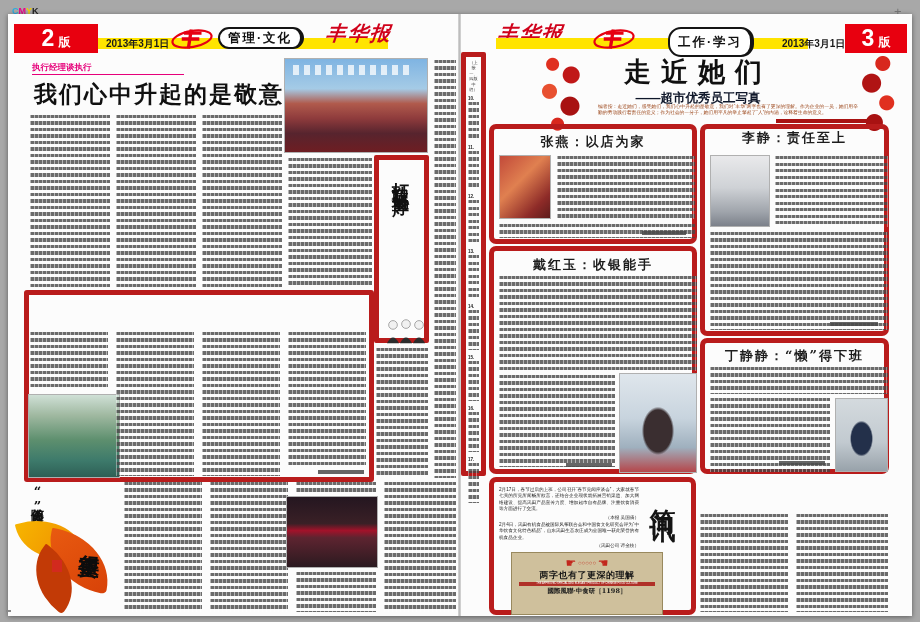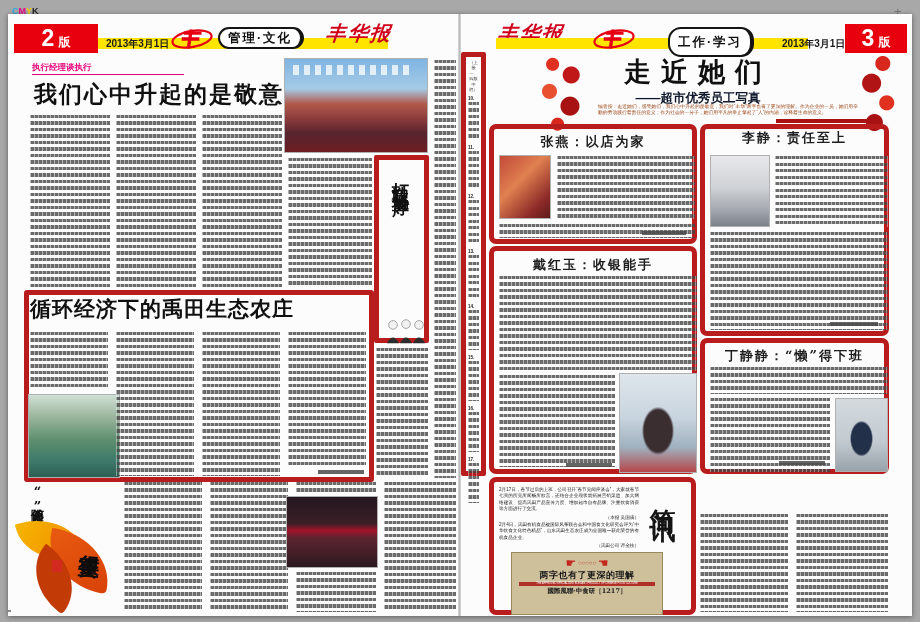--- a/index.html
+++ b/index.html
@@ -79,21 +79,20 @@
   <div class="abs photo" style="left:284px;top:58px;width:144px;height:95px;background:linear-gradient(180deg,#7fb4e2 0%,#a5cbe6 32%,#b05a4c 48%,#8e3b3c 64%,#57242e 80%,#6e1d22 100%);">
     <div class="abs" style="left:8px;top:6px;width:120px;height:10px;background-image:repeating-linear-gradient(to right,rgba(255,255,255,.75) 0 6px,transparent 6px 11px);"></div>
   </div>
 
   <div class="abs greek" style="left:30px;top:115px;width:80px;height:172px;"></div>
   <div class="abs greek" style="left:116px;top:115px;width:80px;height:172px;"></div>
   <div class="abs greek" style="left:202px;top:115px;width:80px;height:172px;"></div>
   <div class="abs greek" style="left:288px;top:158px;width:84px;height:128px;"></div>
 
   <div class="abs boxline" style="left:24px;top:290px;width:350px;height:192px;border-radius:3px;"></div>
-  <div class="abs hl" style="left:30px;top:295px;font-size:21px;letter-spacing:1px;">循环经济下的禹田生态农庄</div>
   <div class="abs greek" style="left:30px;top:332px;width:78px;height:58px;"></div>
   <div class="abs photo" style="left:28px;top:394px;width:92px;height:84px;background:linear-gradient(180deg,#cfe0d6 0%,#9fb8a0 25%,#5d8f6e 55%,#3d7a6b 80%,#2e5f55 100%);"></div>
   <div class="abs greek" style="left:116px;top:332px;width:78px;height:144px;"></div>
   <div class="abs greek" style="left:202px;top:332px;width:78px;height:144px;"></div>
   <div class="abs greek" style="left:288px;top:332px;width:78px;height:136px;"></div>
   <div class="abs bbar" style="left:318px;top:470px;width:46px;"></div>
 
   <div class="abs boxline" style="left:374px;top:155px;width:55px;height:188px;border-radius:2px;">
     <div class="vtext serif" style="position:absolute;left:50%;top:8px;transform:translateX(-50%);font-size:17px;font-weight:700;letter-spacing:4px;color:#111;height:150px;">打造职场尊严</div>
     <div style="position:absolute;left:6px;top:158px;">
@@ -239,21 +238,21 @@
       <div class="brief" style="height:27px;overflow:hidden;">2月17日，春节过后的上班，公司召开“春节见闻座谈会”，大家就春节七天的所见所闻畅所欲言，还结合企业现状就拓展营销渠道、加大网络建设、提高禹田产品宣传力度、增加超市自有品牌、注重饮食消费等方面进行了交流。</div>
       <div class="byline">（本报 吴国倩）</div>
       <div class="brief" style="height:20px;overflow:hidden;">2月4日，禹田有机食品被国际风筝联合会和中国食文化研究会评为“中华饮食文化特色精品”，山东禹田生态农庄成为全国唯一获此荣誉的有机食品企业。</div>
       <div class="byline">（禹田公司 谭金枝）</div>
     </div>
     <div class="vtext serif" style="position:absolute;left:152px;top:6px;font-size:26px;font-weight:800;letter-spacing:8px;color:#141414;height:78px;">简讯</div>
     <div class="plq" style="position:absolute;left:17px;top:70px;width:152px;height:63px;">
       <div class="emb"><span class="hands">☛</span><span class="rings"> ○○○○○ </span><span class="hands">☚</span></div>
       <div class="t1 serif">两字也有了更深的理解</div>
       <div class="t2">THE APPROVED SPECIALIZED ELEGANT PRODUCT OF CHINESE FOOD CULTURE</div>
-      <div class="t3 serif">國際風聯·中食研［1217］</div>
+      <div class="t3 serif">國際風聯·中食研［1198］</div>
     </div>
   </div>
 
   <div class="abs greek" style="left:700px;top:514px;width:88px;height:98px;"></div>
   <div class="abs greek" style="left:796px;top:514px;width:92px;height:98px;"></div>
 
   <div class="abs" style="left:6px;top:610px;width:5px;height:2px;background:#8a8a8a;"></div>
 </div>
 
 </body></html>

